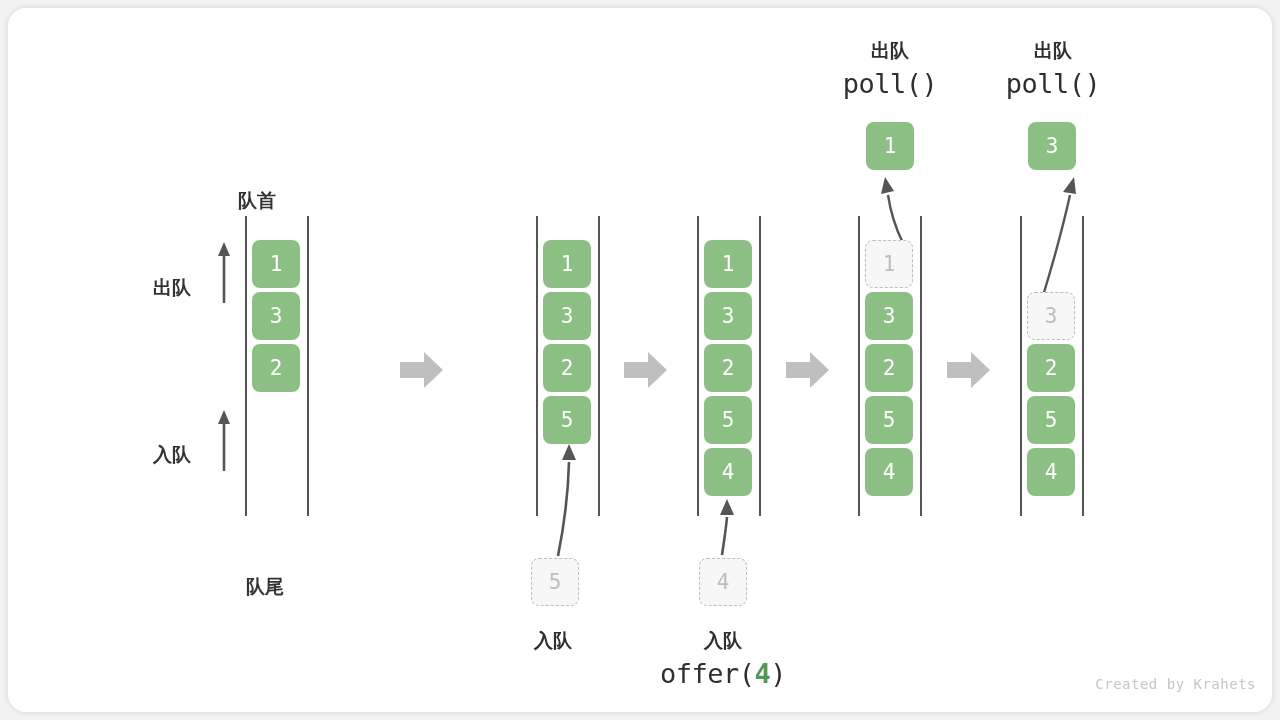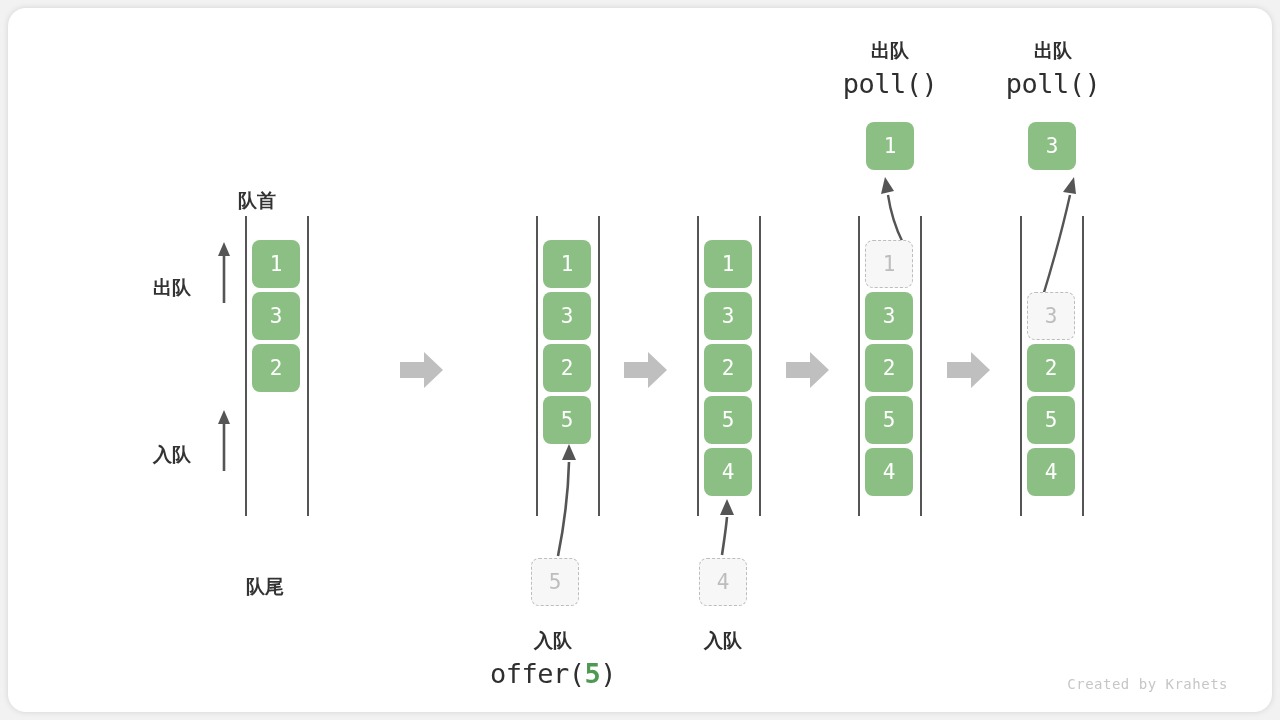--- a/index.html
+++ b/index.html
@@ -128,21 +128,21 @@
 
   
   .dir-arrow { position: absolute; }
 
   
   .motion-arrow { position: absolute; }
 
   
   #footer {
     position: absolute;
-    right: 44px;
+    right: 16px;
     bottom: 20px;
     font-family: "DejaVu Sans Mono", "Liberation Mono", monospace;
     font-size: 14px;
     color: #c6c6c6;
     letter-spacing: 0.5px;
   }
 </style>
 </head>
 <body>
 
@@ -194,21 +194,20 @@
       <svg width="60" height="118" viewBox="0 0 60 118">
         <path d="M22,116 C26,96 32,62 33,22" stroke="#555555" stroke-width="2.6" fill="none"></path>
         <polygon points="33,4 26,20 40,20" fill="#555555"></polygon>
       </svg>
     </div>
 
     <div class="cell ghost" style="left:523px; top:550px;">5</div>
 
     <div class="op-label" style="left:455px; top:620px; width:180px;">
       <span class="cn">入队</span>
-      <span class="code"><span>offer(</span><span class="num">5</span><span>)</span></span>
     </div>
 
     <div class="step-arrow" style="left:616px; top:342px;">
       <svg width="44" height="40" viewBox="0 0 44 40">
         <polygon points="0,12 24,12 24,2 43,20 24,38 24,28 0,28" fill="#bfbfbf"></polygon>
       </svg>
     </div>
 
     <div class="rail" style="left:689px; top:208px; height:300px;"></div>
     <div class="rail" style="left:751px; top:208px; height:300px;"></div>
@@ -223,20 +222,21 @@
       <svg width="50" height="62" viewBox="0 0 50 62">
         <path d="M19,60 C21,46 23,34 24,22" stroke="#555555" stroke-width="2.6" fill="none"></path>
         <polygon points="24,4 17,20 31,20" fill="#555555"></polygon>
       </svg>
     </div>
 
     <div class="cell ghost" style="left:691px; top:550px;">4</div>
 
     <div class="op-label" style="left:625px; top:620px; width:180px;">
       <span class="cn">入队</span>
+      <span class="code"><span>offer(</span><span class="num">4</span><span>)</span></span>
     </div>
 
     <div class="step-arrow" style="left:778px; top:342px;">
       <svg width="44" height="40" viewBox="0 0 44 40">
         <polygon points="0,12 24,12 24,2 43,20 24,38 24,28 0,28" fill="#bfbfbf"></polygon>
       </svg>
     </div>
 
     <div class="op-label" style="left:812px; top:30px; width:140px;">
       <span class="cn">出队</span>

